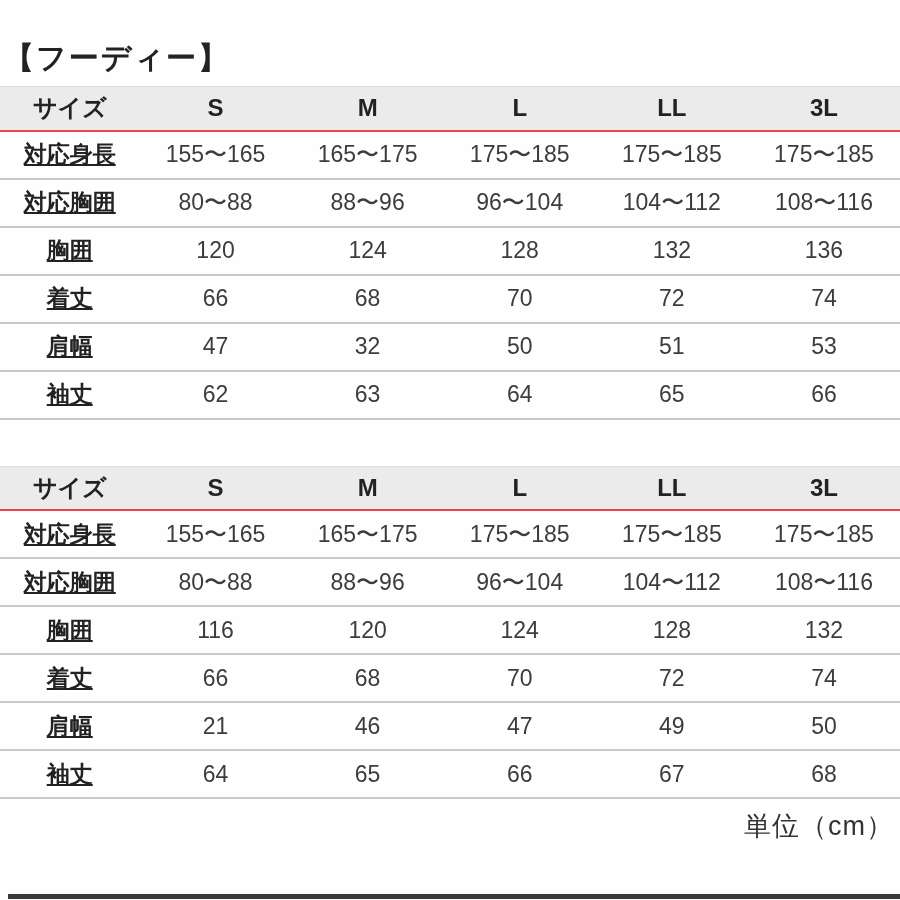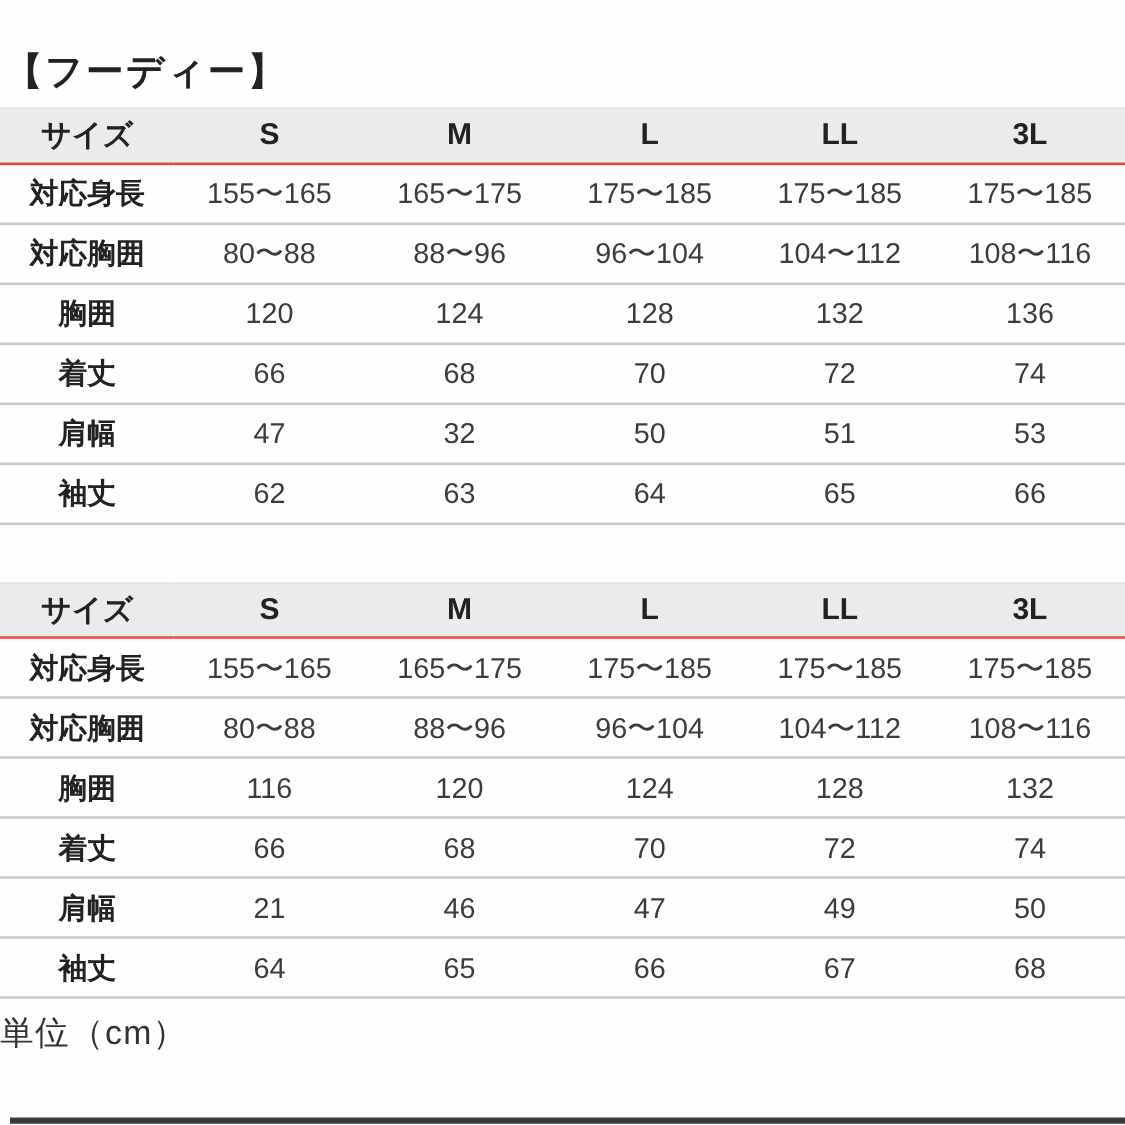--- a/index.html
+++ b/index.html
@@ -45,25 +45,27 @@
     text-align:center;
     vertical-align:middle;
     font-size:23px;
     font-weight:400;
     color:#3c3c3c;
     border-bottom:2px solid #c9c9c9;
   }
   tbody td.row-label {
     font-weight:700;
     color:#222222;
+    text-decoration:underline;
   }
   .unit-label {
+    text-align:right;
     font-size:27px;
     color:#333333;
-    padding-right:26px;
+    padding-right:6px;
     margin-top:9px;
     letter-spacing:1px;
   }
   .bottom-bar {
     position:absolute;
     left:8px;
     right:0;
     bottom:1px;
     height:5px;
     background:#3a3a3a;

